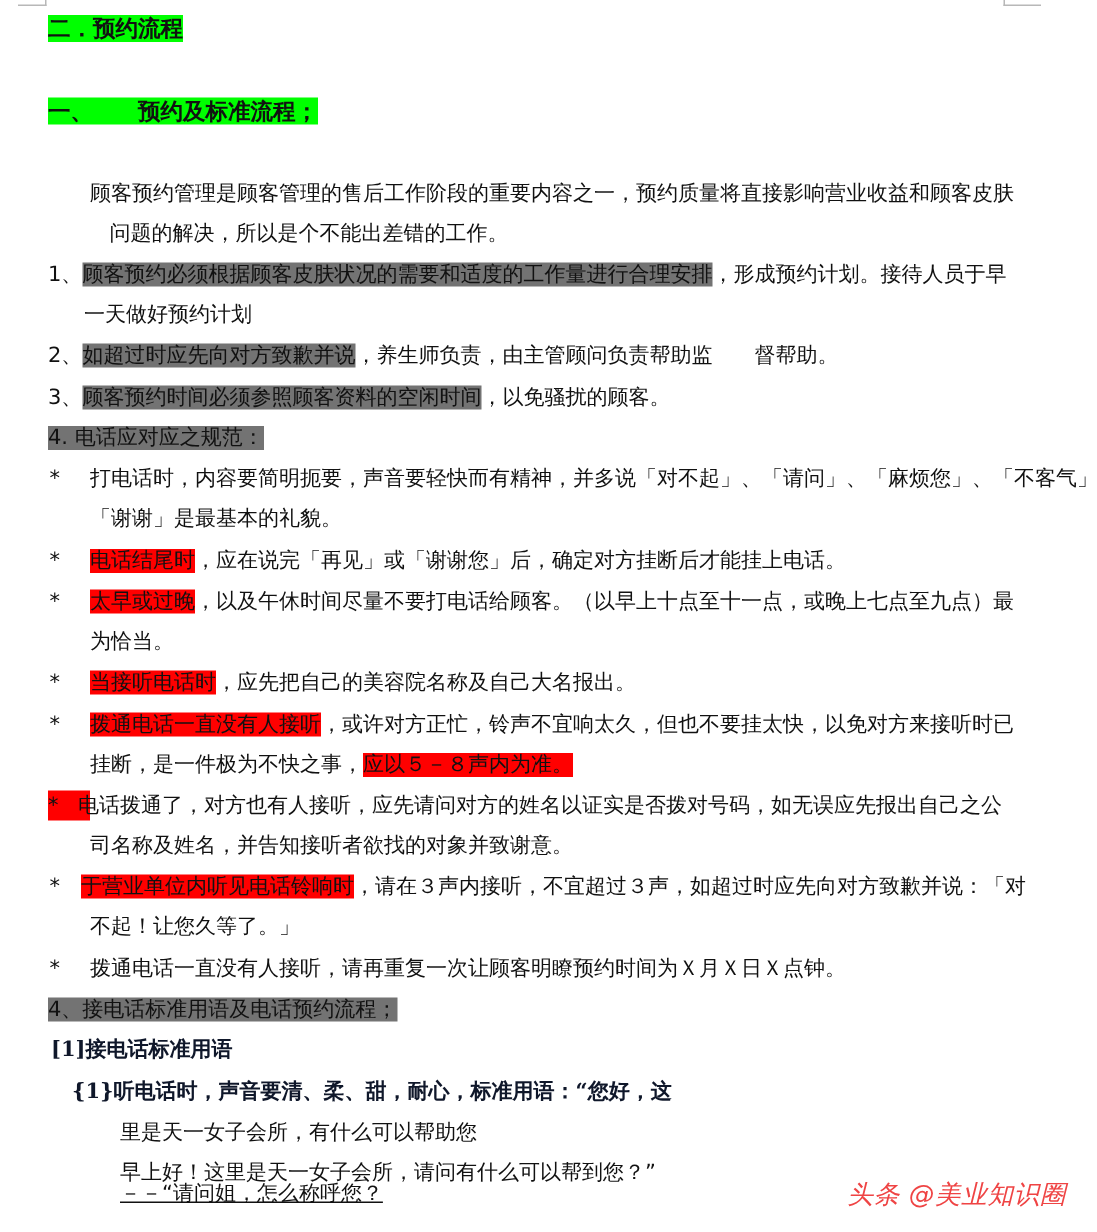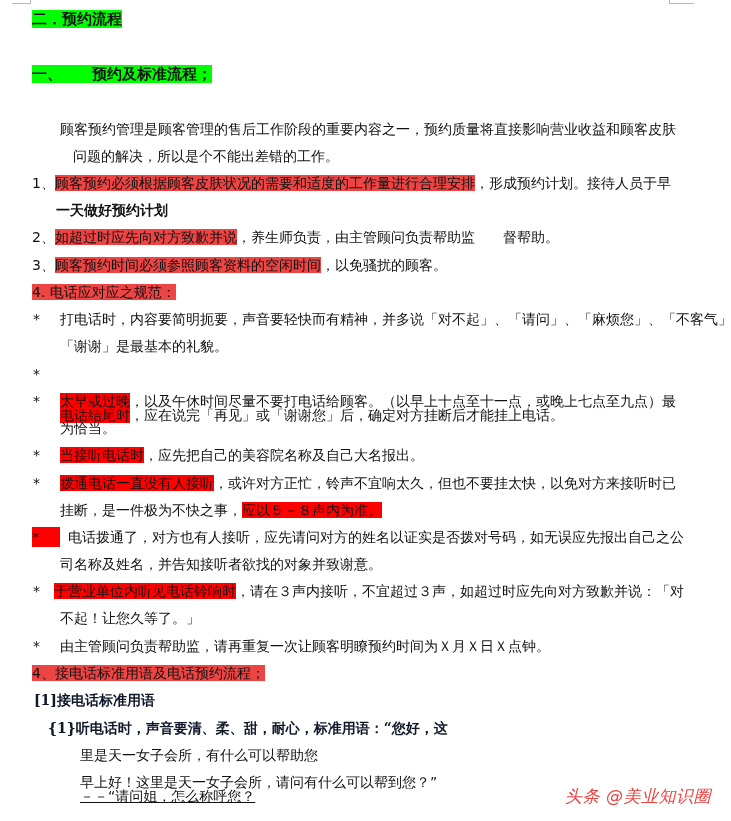--- a/index.html
+++ b/index.html
@@ -7,21 +7,21 @@
       width: 731px; height: 821px; overflow: hidden; position: relative;
       font-family: "DejaVu Sans", "Liberation Sans", sans-serif;
       color: #111; font-size: 14px;
     }
     .page { position: absolute; left: 0; top: 0; width: 731px; height: 619px; }
     .corner-mark { position: absolute; border-color: #b8b8b8; border-style: solid; }
     .corner-tl { left: 12px; top: 0; width: 18px; height: 3px; border-width: 0 1px 1px 0; }
     .corner-tr { left: 669px; top: 0; width: 24px; height: 3px; border-width: 0 0 1px 1px; }
     .line { position: absolute; white-space: nowrap; line-height: 20px; }
     .hl-green { background: #00ff00; }
-    .hl-cyan { background: #ef4444; }
+    .hl-cyan { background: #737373; }
     .hl-red { background: #ff0000; }
     .bold { font-weight: bold; }
     .red-text { color: #0f172a; font-weight: bold; font-family: "DejaVu Serif", "Liberation Serif", serif; }
     .bullet { position: absolute; left: 33px; width: 12px; }
     .watermark {
       position: absolute; left: 565px; top: 785px; font-size: 17px; color: #ef4444;
       text-shadow: 1px 1px 1px #fff, -1px -1px 1px #fff;
       letter-spacing: 0.5px;
       font-style: italic;
     }
@@ -40,21 +40,21 @@
   <div class="line bold" style="left:32px; top:64px; font-size:15px;">
     <span class="hl-green">一、　　预约及标准流程；</span>
   </div>
 
   <div class="line" style="left:60px; top:119px;">顾客预约管理是顾客管理的售后工作阶段的重要内容之一，预约质量将直接影响营业收益和顾客皮肤</div>
   <div class="line" style="left:32px; top:146px;margin-left:41px;">问题的解决，所以是个不能出差错的工作。</div>
 
   <div class="line" style="left:32px; top:173px;">
     <span>1、</span><span class="hl-cyan">顾客预约必须根据顾客皮肤状况的需要和适度的工作量进行合理安排</span><span>，形成预约计划。接待人员于早</span>
   </div>
-  <div class="line" style="left:56px; top:200px;font-weight:bold;">一天做好预约计划</div>
+  <div class="line" style="left:56px; top:200px;">一天做好预约计划</div>
 
   <div class="line" style="left:32px; top:227px;">
     <span>2、</span><span class="hl-cyan">如超过时应先向对方致歉并说</span><span>，养生师负责，由主管顾问负责帮助监　　督帮助。</span>
   </div>
 
   <div class="line" style="left:32px; top:255px;text-align:center;">
     <span>3、</span><span class="hl-cyan">顾客预约时间必须参照顾客资料的空闲时间</span><span>，以免骚扰的顾客。</span>
   </div>
 
   <div class="line" style="left:32px; top:282px;">
@@ -62,21 +62,21 @@
   </div>
 
   <div class="line" style="left:0; top:309px; width:731px;">
     <span class="bullet">*</span>
     <span style="position:absolute; left:60px;">打电话时，内容要简明扼要，声音要轻快而有精神，并多说「对不起」、「请问」、「麻烦您」、「不客气」、</span>
   </div>
   <div class="line" style="left:60px; top:336px;">「谢谢」是最基本的礼貌。</div>
 
   <div class="line" style="left:0; top:364px; width:731px;">
     <span class="bullet">*</span>
-    <span style="position:absolute; left:60px;margin-top:41px;"><span class="hl-red">电话结尾时</span><span>，应在说完「再见」或「谢谢您」后，确定对方挂断后才能挂上电话。</span></span>
+    <span style="position:absolute; left:60px;"><span class="hl-red">电话结尾时</span><span>，应在说完「再见」或「谢谢您」后，确定对方挂断后才能挂上电话。</span></span>
   </div>
 
   <div class="line" style="left:0; top:391px; width:731px;">
     <span class="bullet">*</span>
     <span style="position:absolute; left:60px;"><span class="hl-red">太早或过晚</span><span>，以及午休时间尽量不要打电话给顾客。（以早上十点至十一点，或晚上七点至九点）最</span></span>
   </div>
   <div class="line" style="left:60px; top:418px;">为恰当。</div>
 
   <div class="line" style="left:0; top:445px; width:731px;">
     <span class="bullet">*</span>
@@ -86,33 +86,33 @@
   <div class="line" style="left:0; top:473px; width:731px;">
     <span class="bullet">*</span>
     <span style="position:absolute; left:60px;"><span class="hl-red">拨通电话一直没有人接听</span><span>，或许对方正忙，铃声不宜响太久，但也不要挂太快，以免对方来接听时已</span></span>
   </div>
   <div class="line" style="left:60px; top:500px;">
     <span>挂断，是一件极为不快之事，</span><span class="hl-red">应以５－８声内为准。</span>
   </div>
 
   <div class="line" style="left:0; top:527px; width:731px;">
     <span class="bullet hl-red" style="left:32px; width:28px; padding-left:0;">*</span>
-    <span style="position:absolute; left:68px;">电话拨通了，对方也有人接听，应先请问对方的姓名以证实是否拨对号码，如无误应先报出自己之公</span>
+    <span style="position:absolute; left:52px;">电话拨通了，对方也有人接听，应先请问对方的姓名以证实是否拨对号码，如无误应先报出自己之公</span>
   </div>
   <div class="line" style="left:60px; top:554px;">司名称及姓名，并告知接听者欲找的对象并致谢意。</div>
 
   <div class="line" style="left:0; top:581px; width:731px;">
     <span class="bullet">*</span>
     <span style="position:absolute; left:54px;"><span class="hl-red"> 于营业单位内听见电话铃响时</span><span>，请在３声内接听，不宜超过３声，如超过时应先向对方致歉并说：「对</span></span>
   </div>
   <div class="line" style="left:60px; top:608px;">不起！让您久等了。」</div>
 
   <div class="line" style="left:0; top:636px; width:731px;">
     <span class="bullet">*</span>
-    <span style="position:absolute; left:60px;">由主管顾问负责帮助监，请再重复一次让顾客明瞭预约时间为Ｘ月Ｘ日Ｘ点钟。</span>
+    <span style="position:absolute; left:60px;">拨通电话一直没有人接听，请再重复一次让顾客明瞭预约时间为Ｘ月Ｘ日Ｘ点钟。</span>
   </div>
 
   <div class="line" style="left:32px; top:663px;">
     <span class="hl-cyan">4、接电话标准用语及电话预约流程；</span>
   </div>
 
   <div class="line red-text" style="left:34px; top:690px;">[1]接电话标准用语</div>
 
   <div class="line red-text" style="left:48px; top:718px;">{1}听电话时，声音要清、柔、甜，耐心，标准用语：“您好，这</div>
 

